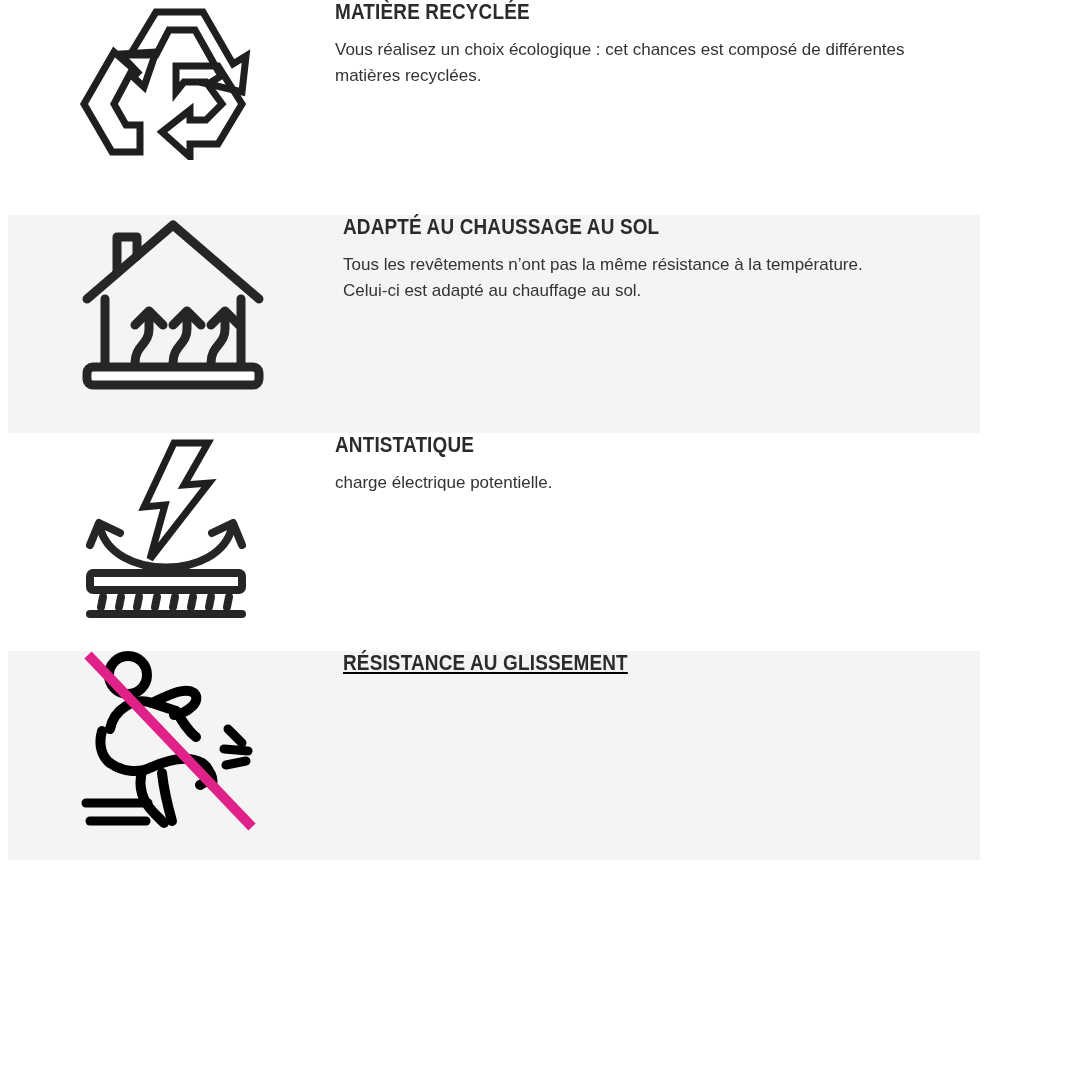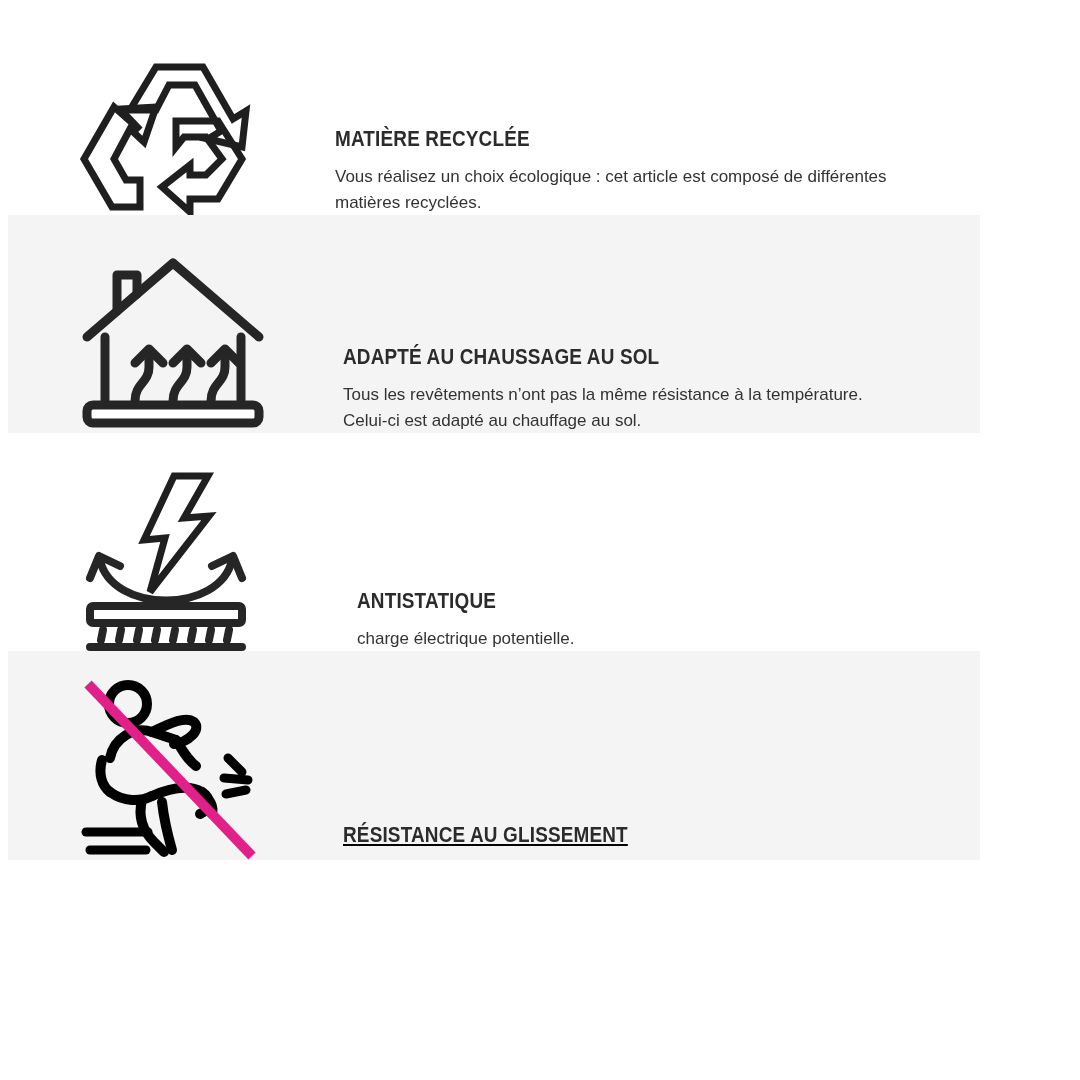--- a/index.html
+++ b/index.html
@@ -17,33 +17,33 @@
   }
 
   .feature-list {
     width: 1080px;
     display: flex;
     flex-direction: column;
   }
 
   .feature-row {
     display: flex;
-    align-items: flex-end;
+    align-items: flex-start;
     box-sizing: border-box;
     width: 972px;
     background: #ffffff;
   }
   .feature-row.alt {
     background: #f4f4f4;
     margin-left: 8px;
   }
 
   .feature-row.r1 { height: 215px; }
   .feature-row.r2 { height: 218px; }
-  .feature-row.r3 { height: 218px; gap: 22px; }
+  .feature-row.r3 { height: 218px; }
   .feature-row.r4 { height: 209px; text-decoration: underline; }
 
   .icon-cell {
     width: 330px;
     min-width: 330px;
     display: flex;
     align-items: center;
     justify-content: center;
     box-sizing: border-box;
   }
@@ -112,21 +112,21 @@
 
           <path d="M70 83 L44 60 L14 112 L42 160 L70 160 L70 133 L56 133 L44 112 L60 82 L74 95 L86 60 L50 62 Z" transform="translate(0,-8)"></path>
 
           <path d="M110 100 L110 74 L152 74 L176 112 L152 152 L124 152 L124 165 L96 140 L124 118 L124 128 L140 128 L156 112 L140 90 L118 90 Z" transform="translate(-4,-8)"></path>
         </g>
       </svg>
     </div>
     <div class="text-cell">
       <div class="feature-title">MATIÈRE RECYCLÉE</div>
       <div class="feature-desc">
-        <span class="line">Vous réalisez un choix écologique : cet article est composé de différentes</span>
+        <span class="line">Vous réalisez un choix écologique : cet chances est composé de différentes</span>
         <span class="line">matières recyclées.</span>
       </div>
     </div>
   </div>
 
   <div class="feature-row r2 alt">
     <div class="icon-cell">
       <svg width="200" height="180" viewBox="0 0 200 180" aria-hidden="true">
         <g fill="none" stroke="#262626" stroke-width="9" stroke-linecap="round" stroke-linejoin="round">
 

